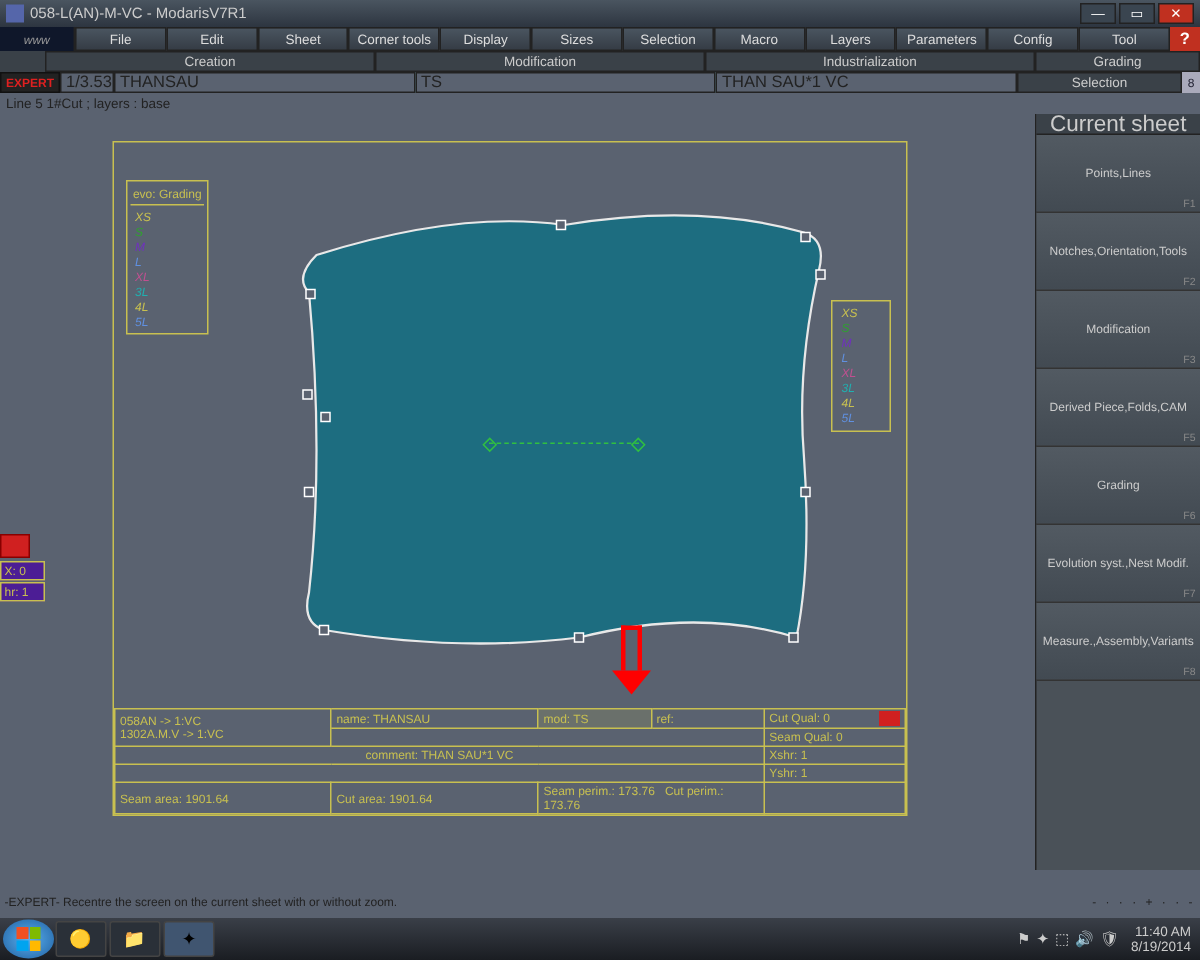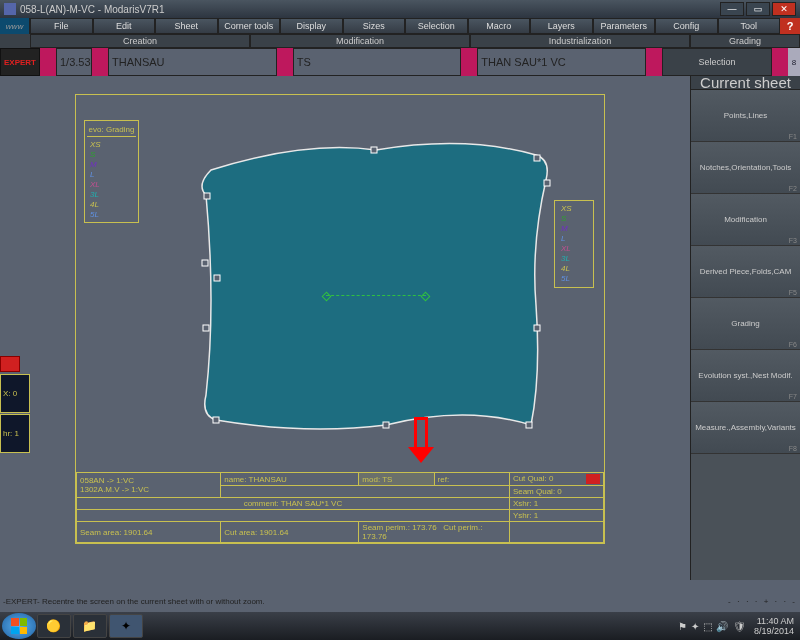--- a/index.html
+++ b/index.html
@@ -7,32 +7,32 @@
 
 
 .titlebar { height: 18px; background: linear-gradient(#4a5560,#2d3540); display: flex; align-items: center; padding: 0 4px; color: #ccc; font-size: 10px; }
 .titleicon { width: 12px; height: 12px; background: #5566aa; margin-right: 4px; }
 .titlebar .wincontrols { margin-left: auto; display: flex; gap: 2px; }
 .winbtn { width: 24px; height: 14px; background: #3a4550; border: 1px solid #222; display: flex; align-items: center; justify-content: center; font-size: 9px; color: #fff; }
 .winbtn.close { background: #c03020; }
 
 
 .menubar { height: 16px; background: #3a4148; display: flex; }
-.wwwbox { width: 30px; background: #0c4a6e; color: #999; font-size: 8px; display: flex; align-items: center; justify-content: center; border-right: 1px solid #222; font-style: italic; }
+.wwwbox { width: 50px; background: #0f172a; color: #999; font-size: 8px; display: flex; align-items: center; justify-content: center; border-right: 1px solid #222; font-style: italic; }
 .menuitem { flex: 1; border: 1px solid #222; background: linear-gradient(#4a5560,#353c45); color: #ddd; font-size: 9px; display: flex; align-items: center; justify-content: center; cursor: pointer; }
 .helpbtn { width: 20px; background: #c03020; color: #fff; font-weight: bold; display: flex; align-items: center; justify-content: center; font-size: 11px; }
 
 
 .row2 { height: 14px; display: flex; background: #3a4148; }
 .row2 .r2a { width: 30px; }
 .row2 .r2cell { flex: 1; border: 1px solid #222; color: #ccc; font-size: 9px; display: flex; align-items: center; justify-content: center; }
 .row2 .r2last { width: 110px; border: 1px solid #222; color: #ccc; font-size: 9px; display: flex; align-items: center; justify-content: center; }
 
 
-.row3 { height: 28px; display: flex; background: #be185d; gap: 16px; }
+.row3 { height: 14px; display: flex; background: #5eead4; }
 .expert { width: 40px; background: #222; color: #e02020; font-size: 8px; font-weight: bold; display: flex; align-items: center; justify-content: center; border: 1px solid #111; }
 .r3f { border: 1px solid #222; background: #5a6270; color: #222; font-size: 11px; padding: 4px 3px; display: flex; align-items: center; }
 .r3last { width: 110px; border: 1px solid #222; background: #3a4148; color: #ccc; font-size: 9px; display: flex; align-items: center; justify-content: center; }
 .r3badge { width: 12px; background: #aab; color: #223; font-size: 8px; display: flex; align-items: center; justify-content: center; }
 
 
 .statusline { height: 14px; background: #5a6270; color: #222; font-size: 9px; padding: 0 4px; display: flex; align-items: center; }
 
 
 .workspace { position: absolute; top: 76px; left: 0; right: 110px; bottom: 60px; background: #5a6270; }
@@ -43,21 +43,21 @@
 
 .gradebox { position: absolute; top: 25px; left: 8px; width: 55px; border: 1px solid #c8c050; padding: 2px; }
 .gradebox .gbtitle { color: #c8c050; font-size: 8px; text-align: center; border-bottom: 1px solid #c8c050; padding: 2px 0; margin-bottom: 3px; }
 .sizeitem { font-size: 8px; font-style: italic; padding: 0 3px; line-height: 10px; }
 
 
 .sizelist2 { position: absolute; top: 105px; right: 10px; width: 40px; border: 1px solid #c8c050; padding: 3px; }
 
 
 .leftedge { position: absolute; top: 350px; left: 0; width: 30px; }
-.leftedge .lbox { border: 1px solid #c8c050; padding: 14px 2px; font-size: 8px; color: #c8c050; margin-bottom: 1px; background: #0f172a; }
+.leftedge .lbox { border: 1px solid #c8c050; padding: 1px 2px; font-size: 8px; color: #c8c050; margin-bottom: 1px; background: #4c1d95; }
 .leftedge .redico { width: 20px; height: 16px; background: #d02020; margin-bottom: 2px; border: 1px solid #800; }
 
 
 .pattern { position: absolute; top: 30px; left: 110px; width: 380px; height: 310px; }
 .pattern svg { width: 100%; height: 100%; }
 
 
 .grainline { position: absolute; top: 200px; left: 250px; width: 100px; height: 1px; border-top: 1px dashed #30c040; }
 .grainline::before, .grainline::after { content: ''; position: absolute; width: 5px; height: 5px; border: 1px solid #30c040; top: -3px; }
 .grainline::before { left: -3px; transform: rotate(45deg); }

